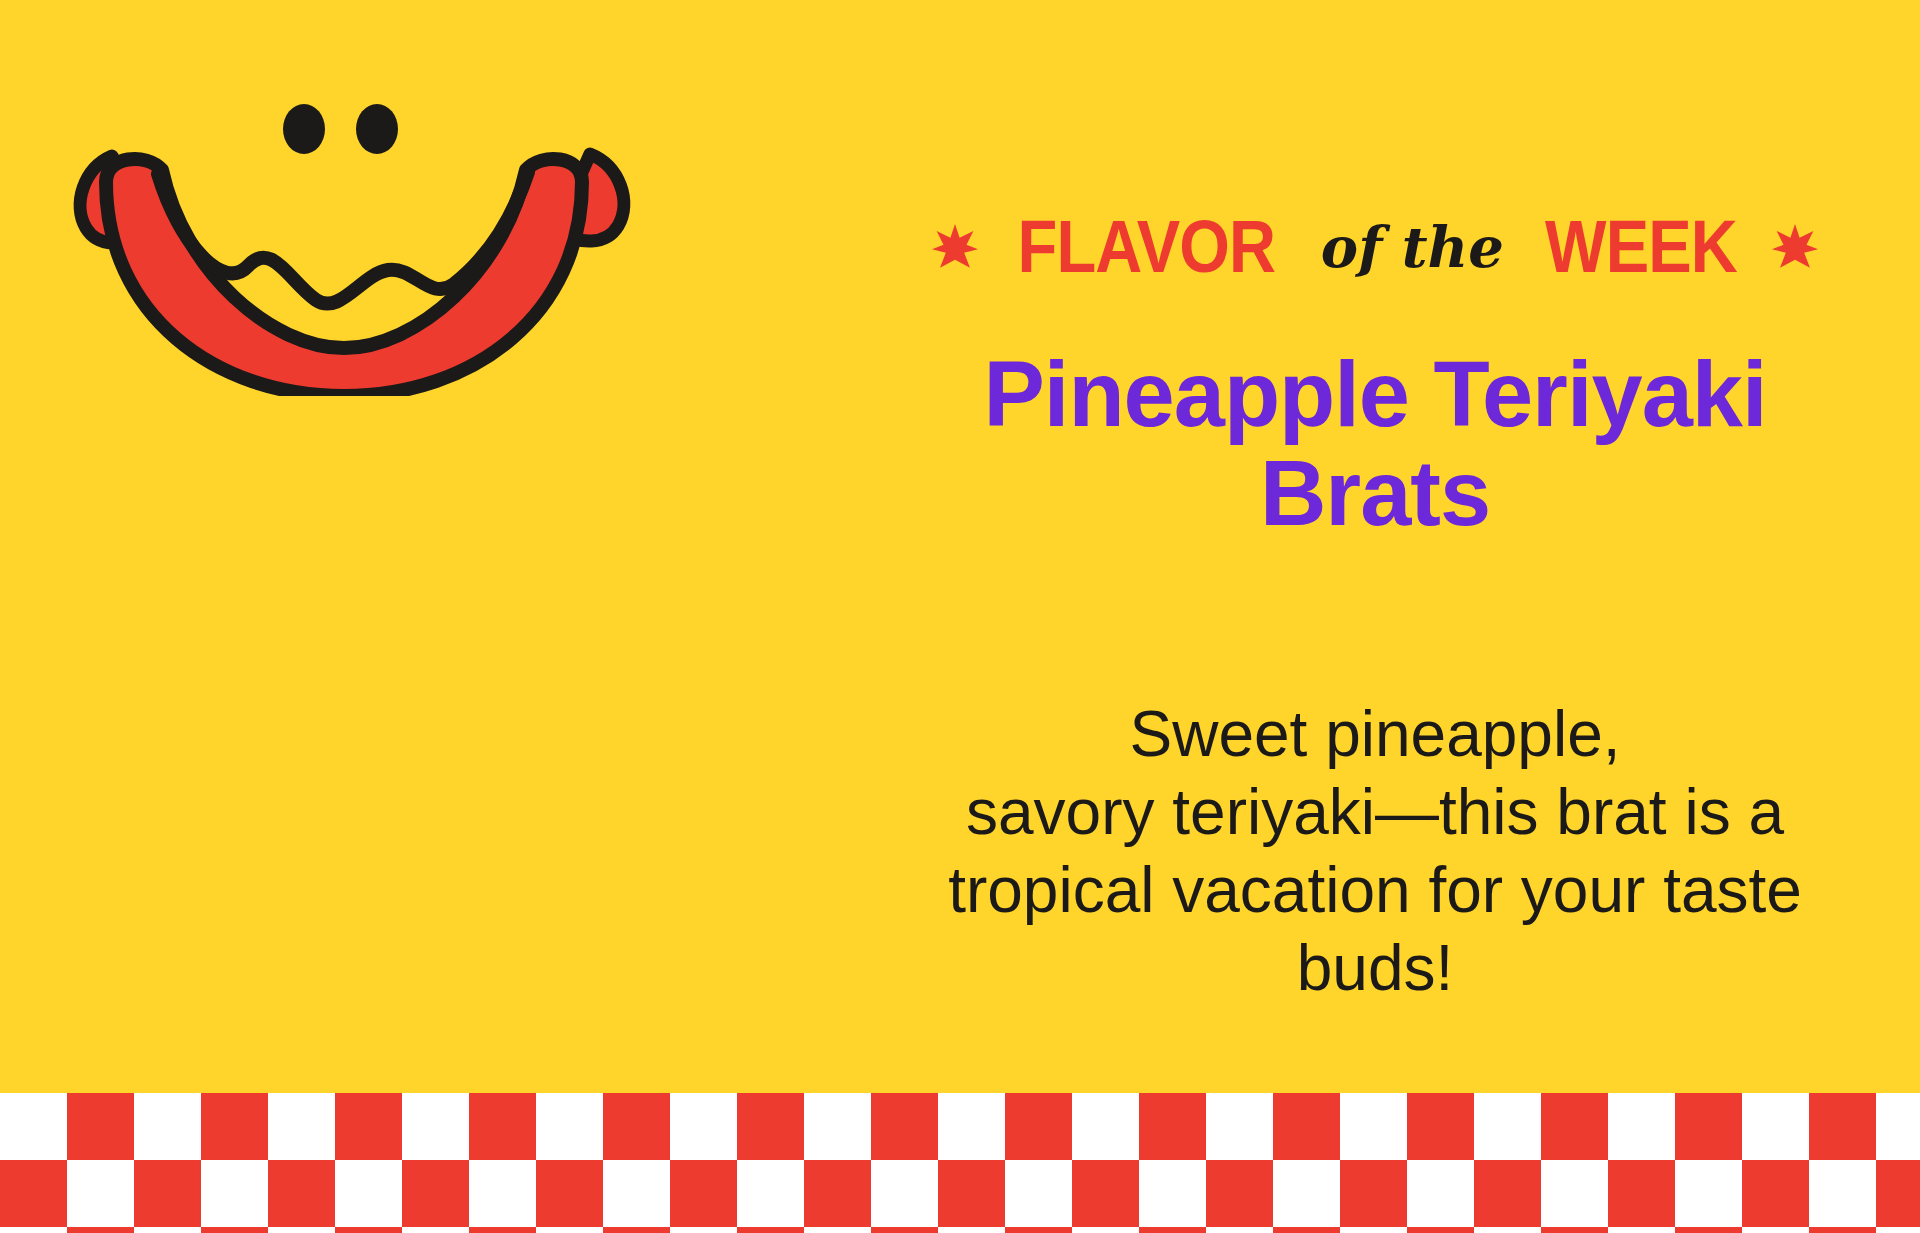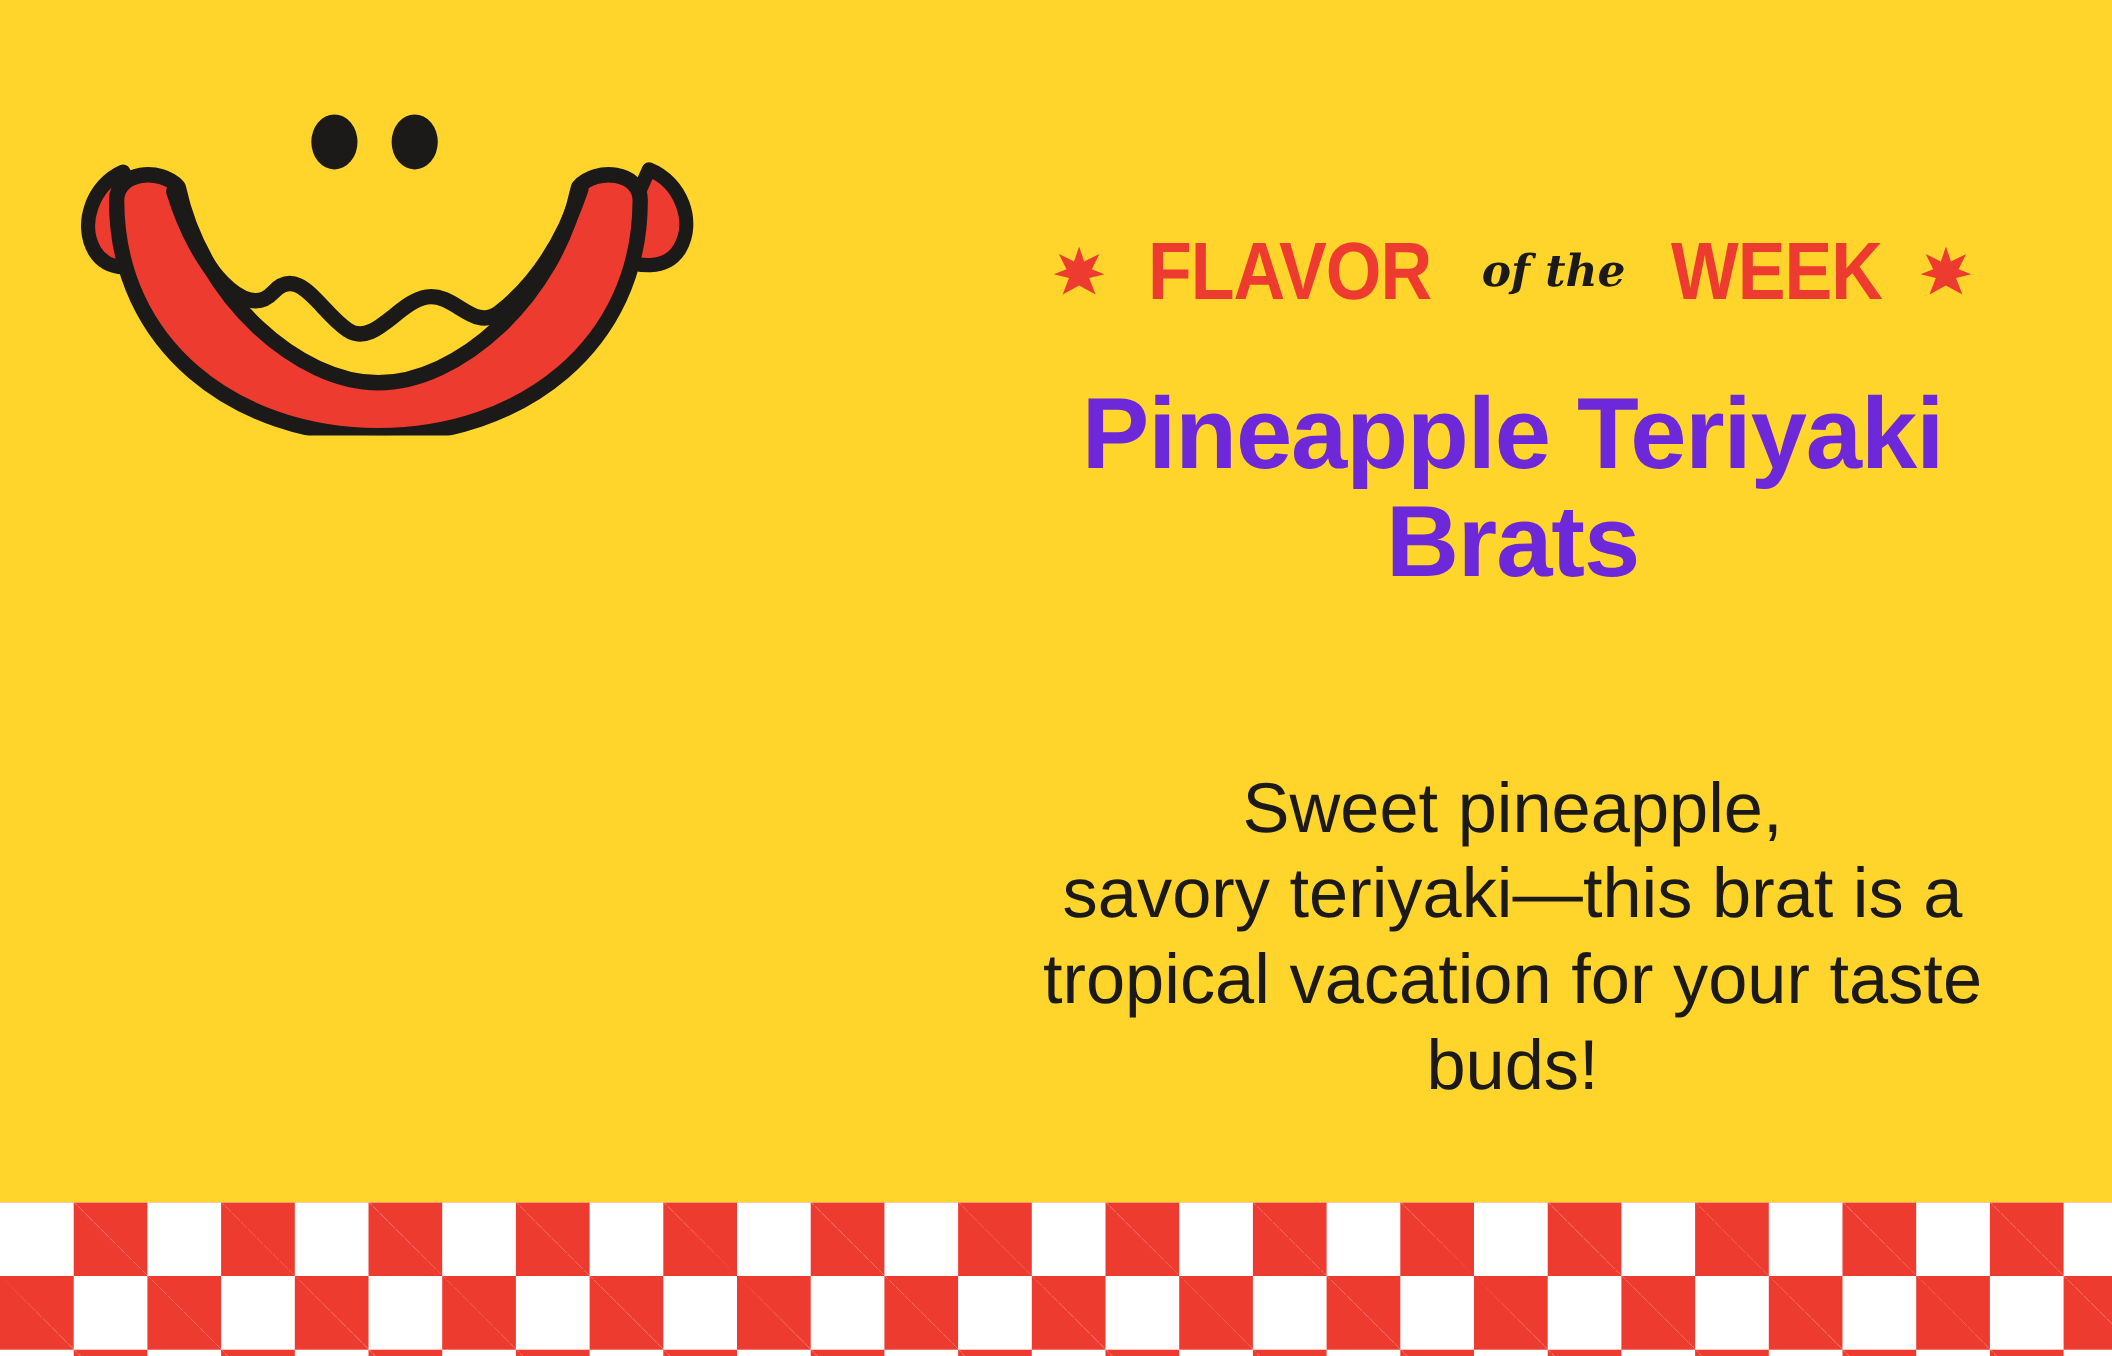--- a/index.html
+++ b/index.html
@@ -107,21 +107,21 @@
     letter-spacing:-1px;
     transform:scaleX(0.88);
     display:inline-block;
     line-height:1;
   }
   #fow-of-the {
     color:#1C1A18;
     font-family:"DejaVu Serif", serif;
     font-style:italic;
     font-weight:bold;
-    font-size:40px;
+    font-size:56px;
     line-height:1;
     padding:0 6px;
     display:inline-block;
   }
 
   #product-title {
     position:absolute;
     left:50px; top:345px;
     width:990px;
     color:#6d28d9;

